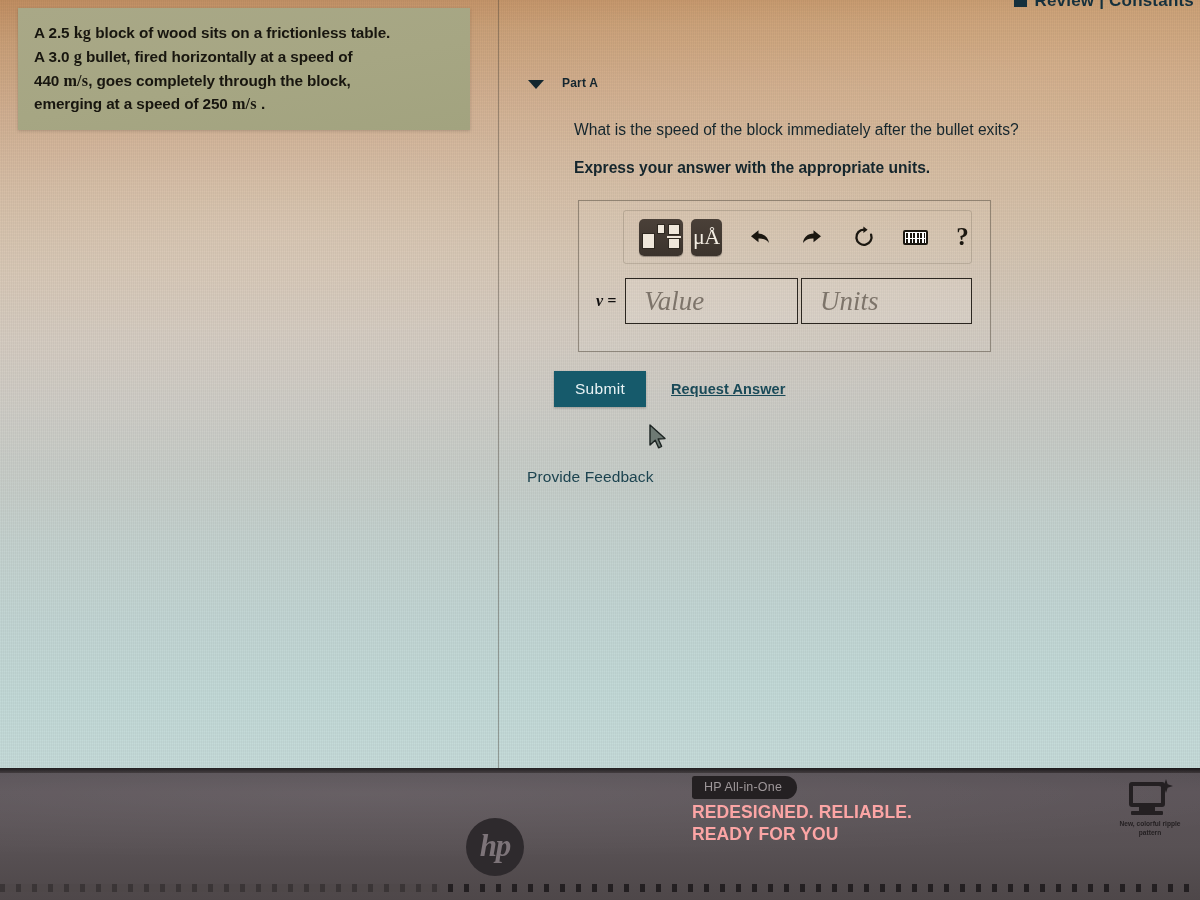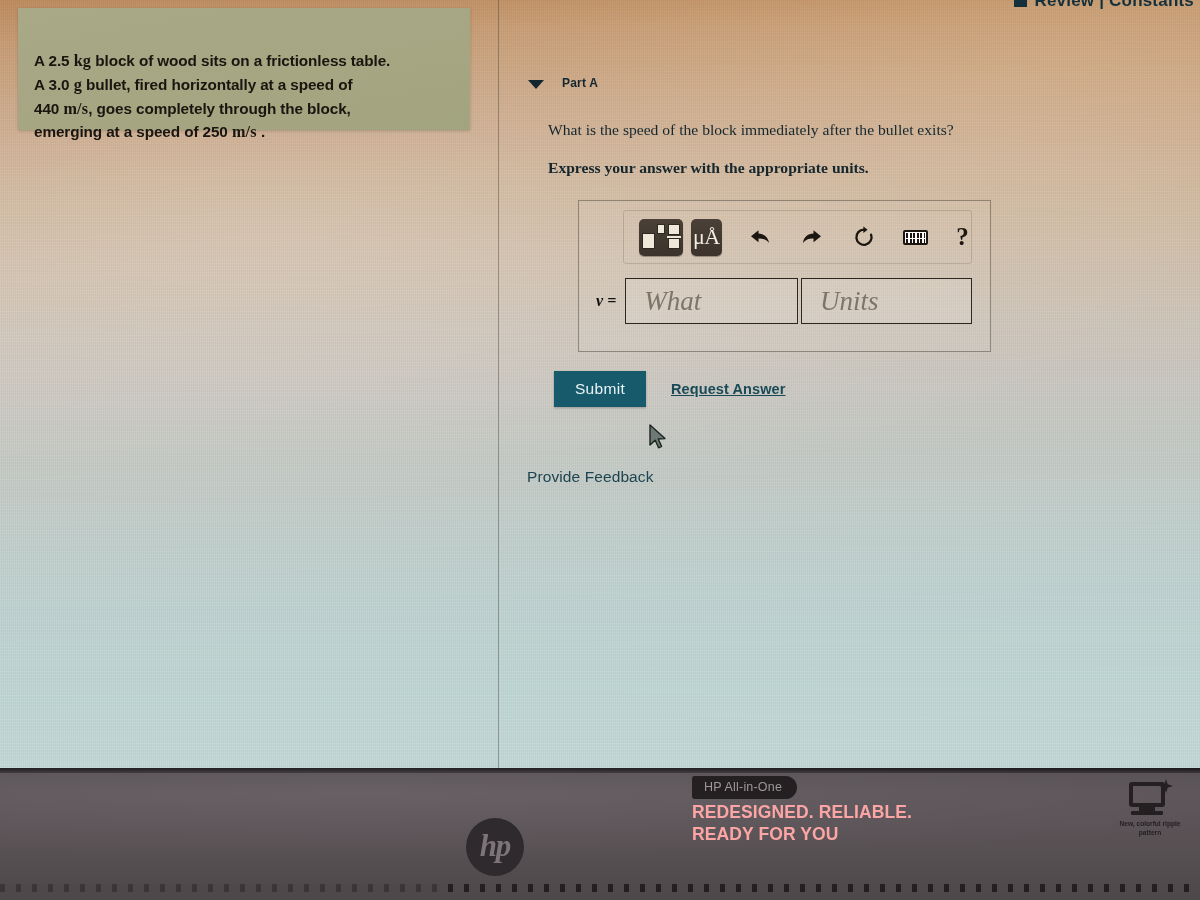--- a/index.html
+++ b/index.html
@@ -112,21 +112,20 @@
   #problem-box .ptext {
     position: absolute;
     left: 16px;
     top: 14px;
     right: 8px;
     font-size: 15.3px;
     font-weight: bold;
     color: #18160f;
     line-height: 1.47;
     letter-spacing: -0.1px;
-    margin-top: 28px;
   }
   .mth {
     font-family: "Liberation Serif", serif;
     font-weight: bold;
     font-size: 16.2px;
     letter-spacing: 0.2px;
   }
 
   
   #page-divider {
@@ -163,24 +162,23 @@
     margin-top: 2px;
   }
   #part-header .label {
     font-size: 12px;
     font-weight: bold;
     color: #14262f;
     letter-spacing: 0.2px;
   }
 
   .q-line {
-    margin-left: 20px;
+    margin-left: 46px;
     color: #15262d;
     font-size: 15.6px;
-    font-family: Liberation Serif, serif;
   }
   #q-main  { margin-top: 31px; font-weight: normal; }
   #q-units { margin-top: 20px; font-weight: bold; }
 
   
   #answer-box {
     margin-left: 50px;
     margin-top: 23px;
     width: 413px;
     height: 152px;
@@ -566,21 +564,21 @@
 
           <div id="btn-help" class="tb-plain">
             <span>?</span>
           </div>
 
         </div>
 
         <div id="input-row">
           <span id="v-label">v =</span>
           <div id="field-value" class="fld">
-            <span>What</span>
+            <span>Value</span>
           </div>
           <div id="field-units" class="fld">
             <span>Units</span>
           </div>
         </div>
 
       </div>
 
       <div id="submit-row">
         <button id="btn-submit">Submit</button>

